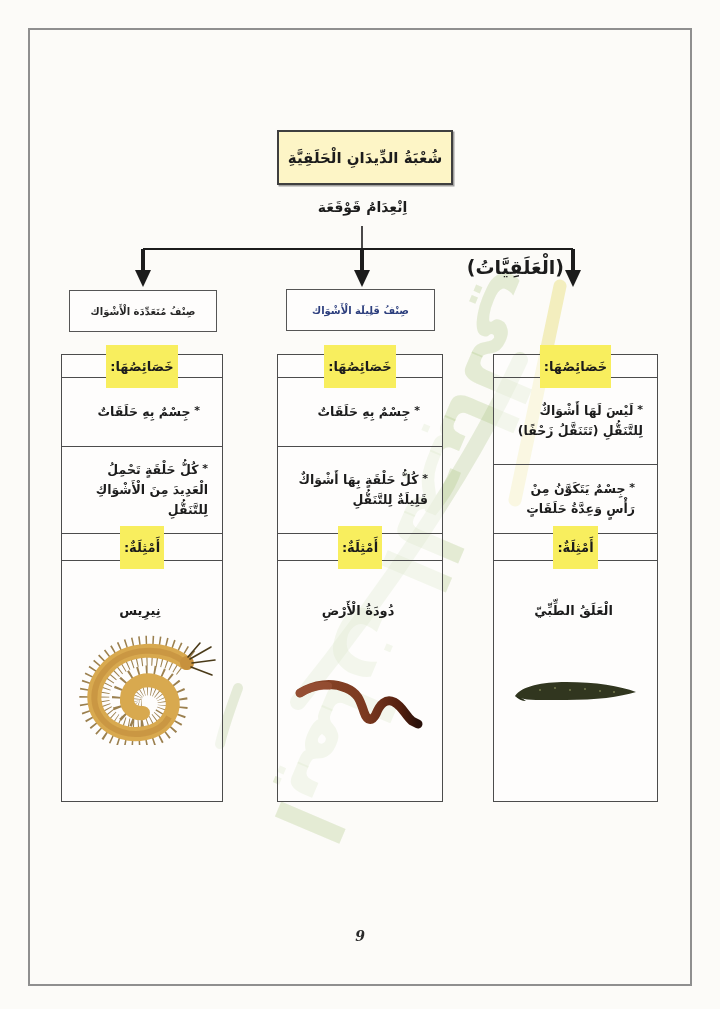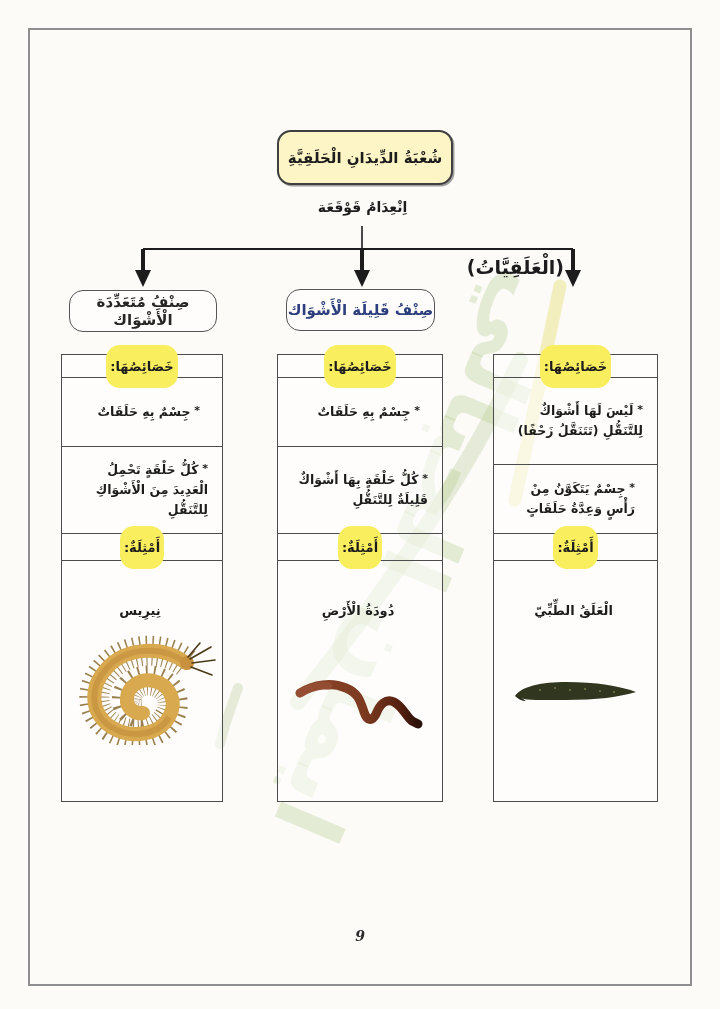--- a/index.html
+++ b/index.html
@@ -24,21 +24,21 @@
     position:absolute;left:270px;top:199px;width:185px;
     text-align:center;font-weight:bold;font-size:14px;
   }
   .branch-annotation{
     position:absolute;left:478px;top:256px;width:86px;
     text-align:center;font-weight:bold;font-size:19px;
   }
   .class-box{
     position:absolute;border:1.5px solid #555;background:rgba(255,255,255,.6);
     display:flex;align-items:center;justify-content:center;
-    font-weight:bold;font-size:15px;text-align:center;
+    font-weight:bold;font-size:10px;text-align:right;
   }
   .class-box.c1{left:491px;top:288px;width:173px;height:43px;color:#a63a20;}
   .class-box.c2{left:286px;top:289px;width:147px;height:40px;color:#2c3e7d;}
   .class-box.c3{left:69px;top:290px;width:146px;height:40px;color:#262626;}
 
   .ctable{
     position:absolute;top:354px;height:448px;
     border:1.5px solid #4c4c4c;background:rgba(255,255,255,.55);
     display:flex;flex-direction:column;box-sizing:border-box;
   }
@@ -66,21 +66,21 @@
   .worm{position:absolute;}
   .worm.nereis{left:6px;top:72px;width:152px;height:112px;}
   .worm.earthworm{left:14px;top:108px;width:136px;height:62px;}
   .worm.leech{left:16px;top:116px;width:132px;height:32px;}
 
   .page-number{
     position:absolute;left:340px;top:928px;width:40px;text-align:center;
     font-family:"DejaVu Serif","Liberation Serif",serif;
     font-style:italic;font-weight:bold;font-size:14px;color:#2a2a2a;
   }
-  .rtl{direction:rtl;border-radius:14px;}
+  .rtl{direction:rtl;}
 </style>
 </head>
 <body>
 
 <div class="sheet">
 
   <svg class="overlay-svg" viewBox="0 0 720 1009">
     <path d="M560,286 C548,340 532,420 515,500" stroke="#e9e184" stroke-width="13" fill="none" stroke-linecap="round" opacity="0.5"></path>
     <path d="M520,360 C470,470 380,600 298,702" stroke="#b9cf9e" stroke-width="16" fill="none" stroke-linecap="round" opacity="0.35"></path>
     <path d="M238,688 C230,710 224,726 220,744" stroke="#b9cf9e" stroke-width="10" fill="none" stroke-linecap="round" opacity="0.35"></path>

